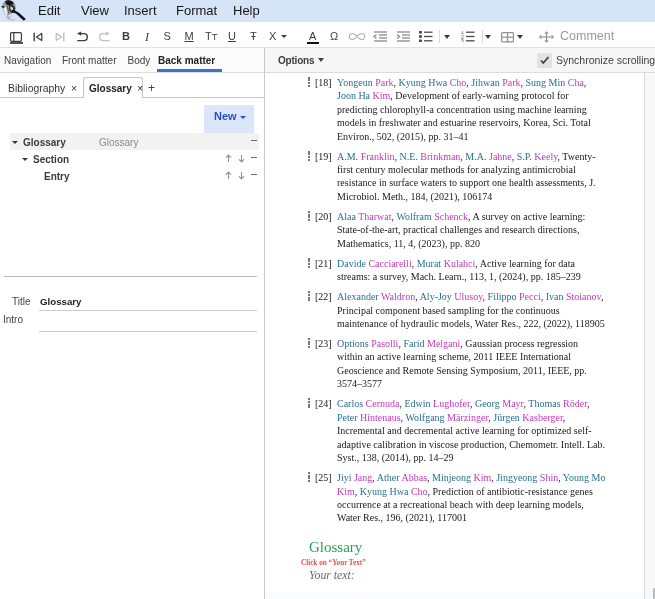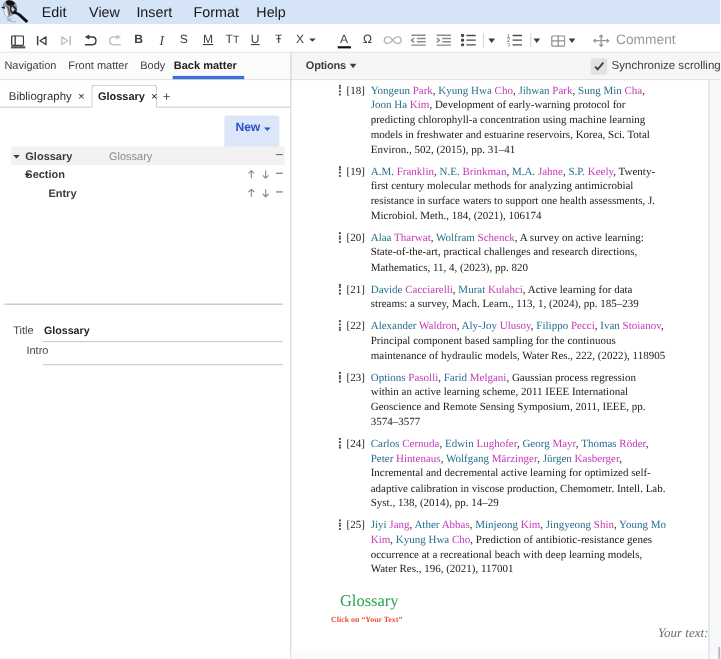--- a/index.html
+++ b/index.html
@@ -207,21 +207,21 @@
   </div>
 
   <div style="position:absolute;left:10px;top:35px;width:249px;height:17px;background:#f2f2f2;">
     <span style="position:absolute;left:2px;top:8px;width:0;height:0;border-left:3.3px solid transparent;border-right:3.3px solid transparent;border-top:3.8px solid #3a3a3a;"></span>
     <span style="position:absolute;left:13px;top:4px;font-size:10px;font-weight:bold;color:#3a3a3a;">Glossary</span>
     <span style="position:absolute;left:89px;top:4px;font-size:10px;color:#8a8a8a;">Glossary</span>
     <span style="position:absolute;left:240.5px;top:6.5px;width:6.5px;height:1.8px;background:#6a6a6a;"></span>
   </div>
   <div style="position:absolute;left:10px;top:52px;width:249px;height:17px;">
     <span style="position:absolute;left:12px;top:8px;width:0;height:0;border-left:3.3px solid transparent;border-right:3.3px solid transparent;border-top:3.8px solid #3a3a3a;"></span>
-    <span style="position:absolute;left:13px;top:4px;font-size:10px;font-weight:bold;color:#3a3a3a;">Section</span>
+    <span style="position:absolute;left:23px;top:4px;font-size:10px;font-weight:bold;color:#3a3a3a;">Section</span>
     <svg style="position:absolute;left:215px;top:3.5px;" width="7" height="9" viewBox="0 0 7 9">
         <path d="M3.5 1.2 V8 M0.9 3.6 L3.5 1.1 L6.1 3.6" fill="none" stroke="#909090" stroke-width="1.1"></path>
       </svg>
     <svg style="position:absolute;left:228px;top:3.5px;" width="7" height="9" viewBox="0 0 7 9">
         <path d="M3.5 1 V7.8 M0.9 5.4 L3.5 7.9 L6.1 5.4" fill="none" stroke="#909090" stroke-width="1.1"></path>
       </svg>
     <span style="position:absolute;left:240.5px;top:6.5px;width:6.5px;height:1.8px;background:#6a6a6a;"></span>
   </div>
   <div style="position:absolute;left:10px;top:69px;width:249px;height:17px;">
     <span style="position:absolute;left:34px;top:4px;font-size:10px;font-weight:bold;color:#3a3a3a;">Entry</span>
@@ -232,21 +232,21 @@
         <path d="M3.5 1 V7.8 M0.9 5.4 L3.5 7.9 L6.1 5.4" fill="none" stroke="#909090" stroke-width="1.1"></path>
       </svg>
     <span style="position:absolute;left:240.5px;top:6.5px;width:6.5px;height:1.8px;background:#6a6a6a;"></span>
   </div>
 
   <div style="position:absolute;left:4px;top:178px;width:253px;height:1px;background:#b9b9b9;"></div>
 
   <span style="position:absolute;left:12px;top:198px;font-size:10px;color:#444;">Title</span>
   <span style="position:absolute;left:40px;top:198px;font-size:9.7px;font-weight:bold;color:#222;">Glossary</span>
   <div style="position:absolute;left:39px;top:212px;width:218px;height:1px;background:#ccc;"></div>
-  <span style="position:absolute;left:24px;top:216px;font-size:10px;color:#444;">Intro</span>
+  <span style="position:absolute;left:3px;top:216px;font-size:10px;color:#444;">Intro</span>
   <div style="position:absolute;left:39px;top:233px;width:218px;height:1px;background:#ccc;"></div>
 </div>
 
 <div id="vdiv"></div>
 
 <div id="rightpanel">
 <div id="biblio">
   <div class="entry"><span class="hnd">
           <i></i>
           <i></i>
@@ -290,19 +290,19 @@
           <i></i>
         </span><span class="num">[24]</span><span class="b">Carlos</span> <span class="m">Cernuda</span>, <span class="b">Edwin</span> <span class="m">Lughofer</span>, <span class="b">Georg</span> <span class="m">Mayr</span>, <span class="b">Thomas</span> <span class="m">Röder</span>,<br><span class="b">Peter</span> <span class="m">Hintenaus</span>, <span class="b">Wolfgang</span> <span class="m">Märzinger</span>, <span class="b">Jürgen</span> <span class="m">Kasberger</span>,<br>Incremental and decremental active learning for optimized self-<br>adaptive calibration in viscose production, Chemometr. Intell. Lab.<br>Syst., 138, (2014), pp. 14–29</div>
   <div class="entry"><span class="hnd">
           <i></i>
           <i></i>
           <i></i>
           <i></i>
         </span><span class="num">[25]</span><span class="b">Jiyi</span> <span class="m">Jang</span>, <span class="b">Ather</span> <span class="m">Abbas</span>, <span class="b">Minjeong</span> <span class="m">Kim</span>, <span class="b">Jingyeong</span> <span class="m">Shin</span>, <span class="b">Young Mo</span><br><span class="m">Kim</span>, <span class="b">Kyung Hwa</span> <span class="m">Cho</span>, Prediction of antibiotic-resistance genes<br>occurrence at a recreational beach with deep learning models,<br>Water Res., 196, (2021), 117001</div>
   <div id="ghead" style="margin-left:44px;margin-top:13.7px;font-size:15px;line-height:17px;color:#28a155;">Glossary</div>
   <div id="redline" style="margin-left:36px;margin-top:3.5px;font-size:7.2px;line-height:8.5px;font-weight:bold;color:#ea4f3b;">Click on “Your Text”</div>
-  <div id="yourtext" style="margin-left:44px;margin-top:0.8px;font-size:11.8px;line-height:14px;font-style:italic;color:#6a6a6a;text-align:right;">Your text<span style="color:#28a155;">:</span></div>
+  <div id="yourtext" style="margin-left:44px;margin-top:0.8px;font-size:11.8px;line-height:14px;font-style:italic;color:#6a6a6a;">Your text<span style="color:#28a155;">:</span></div>
 </div>
 </div>
 
 <div id="vsb"></div>
 <div id="hsb"></div>
 <div style="position:absolute;left:652.5px;top:588px;width:2.5px;height:11px;background:#b3bac6;border-radius:2px;"></div>
 
 </body></html>

